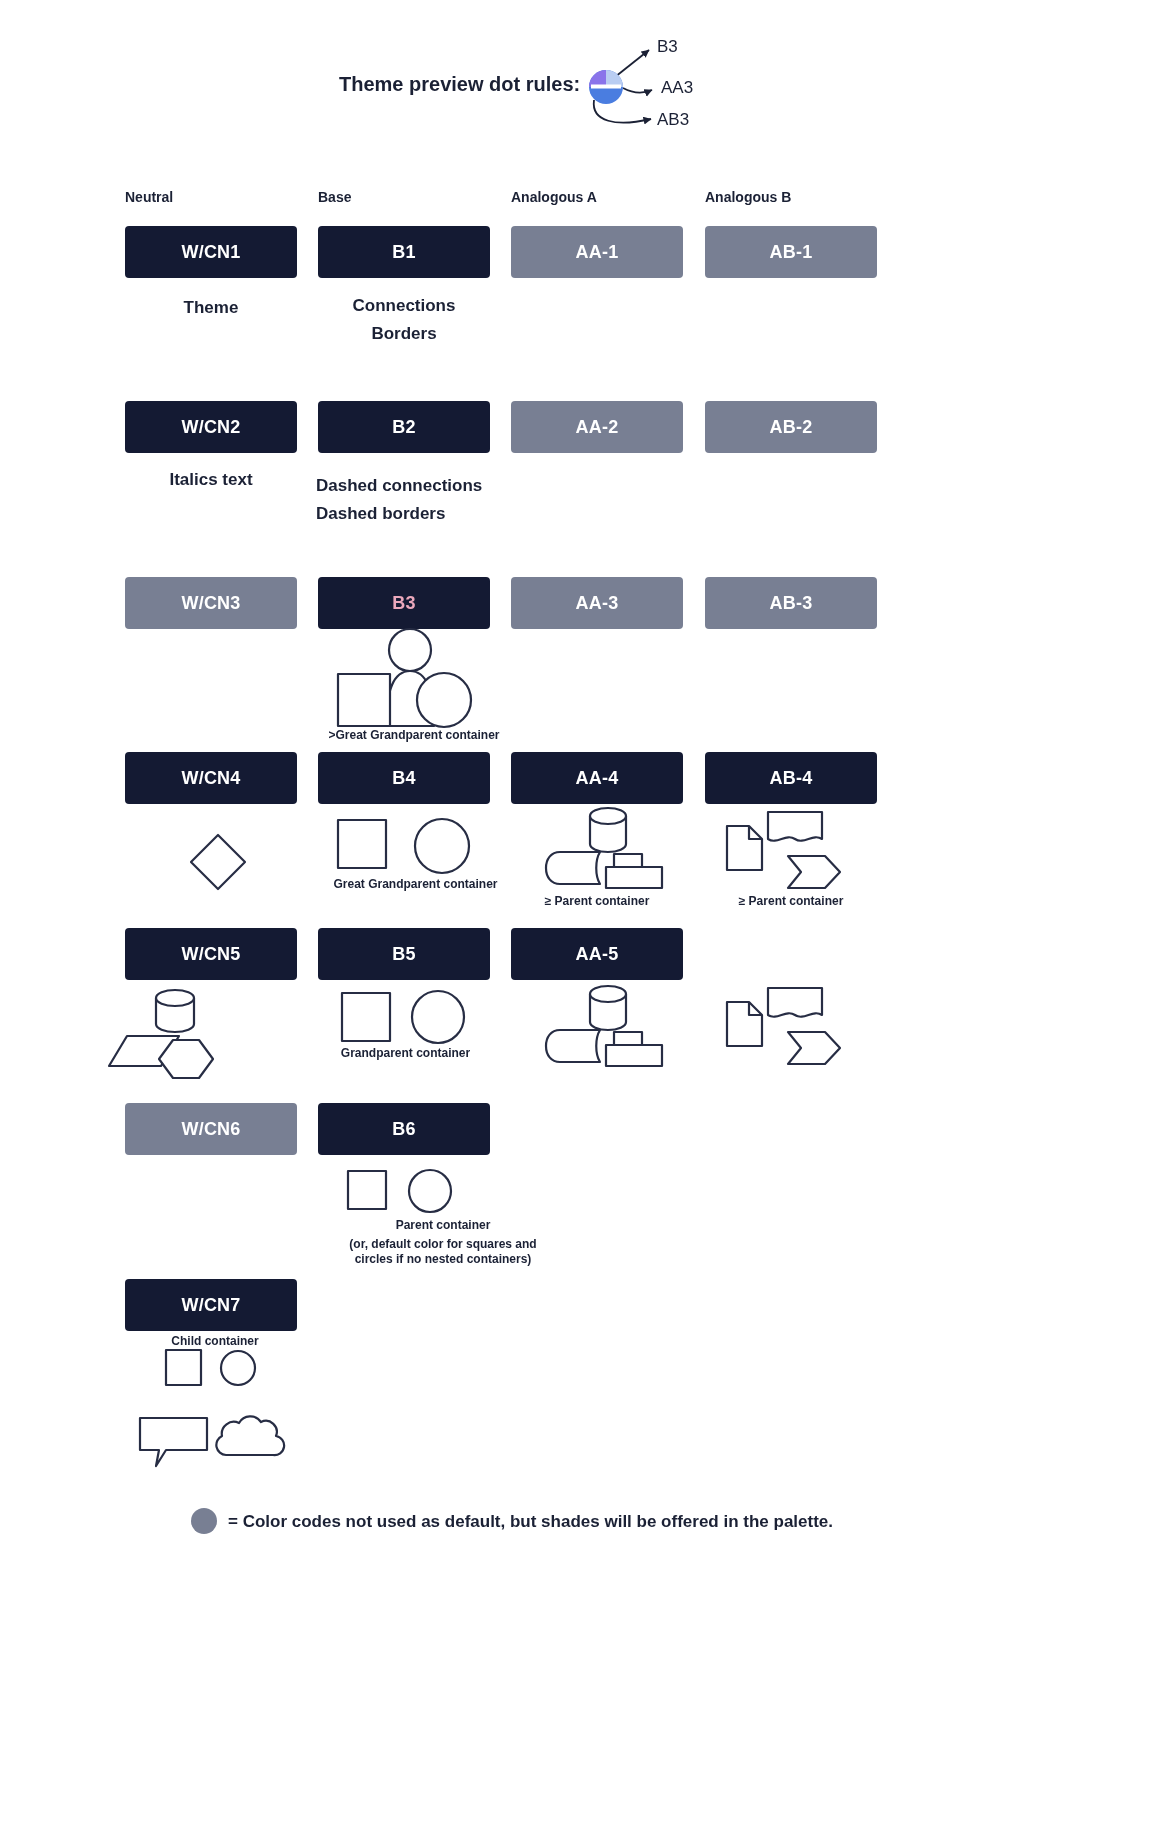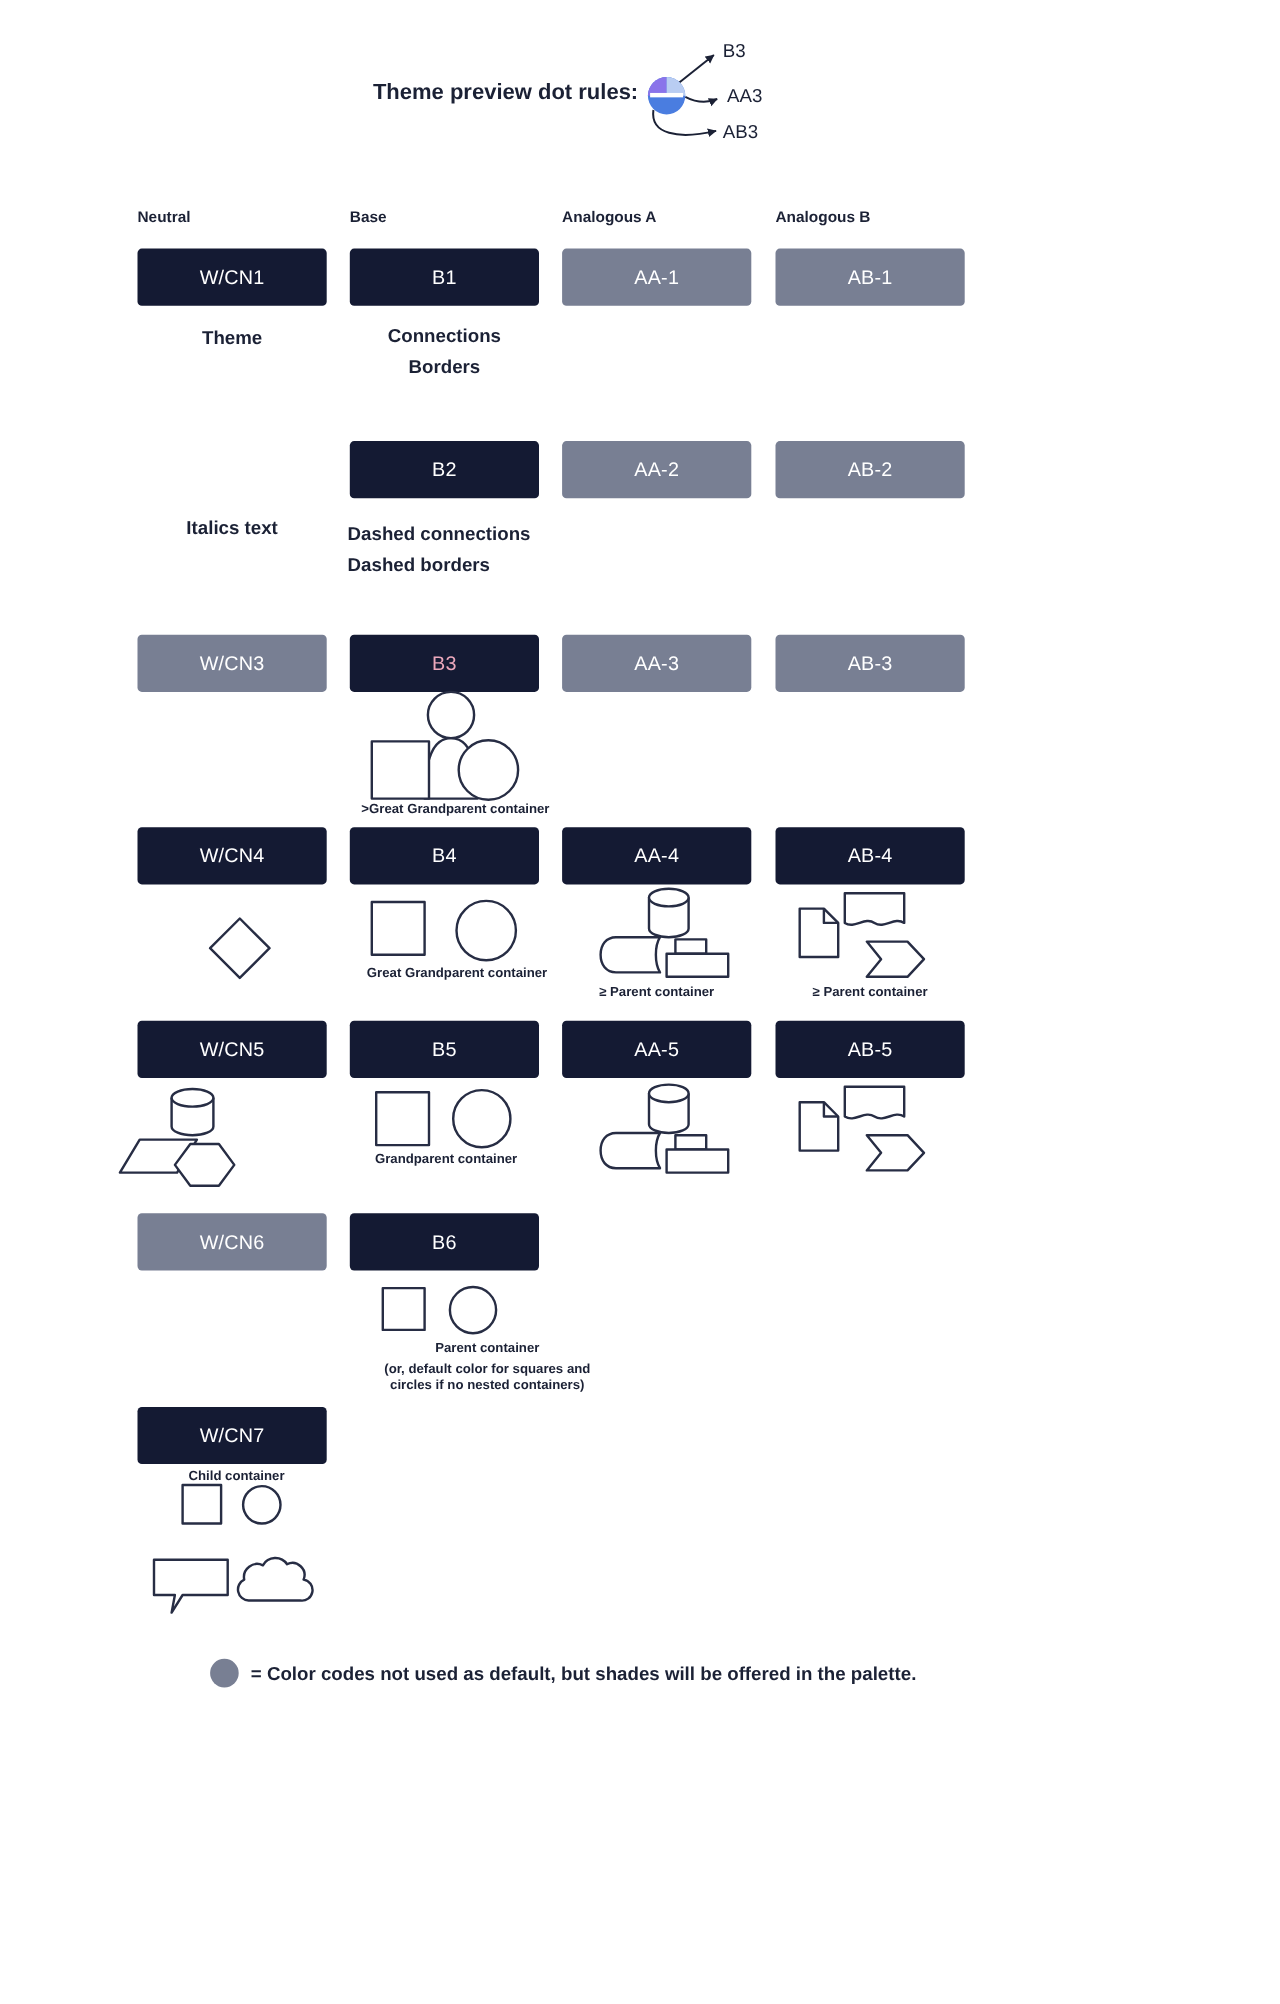--- a/index.html
+++ b/index.html
@@ -13,21 +13,21 @@
 
   .title { position: absolute; left: 315px; top: 73px; font-size: 20px; font-weight: 600; margin-left: 24px; }
 
   .arrow-label { position: absolute; font-size: 17px; font-weight: 500; }
 
   .colhead { position: absolute; width: 172px; text-align: left; font-weight: 700; font-size: 14px; }
 
   .pill {
     position: absolute; width: 172px; height: 52px; border-radius: 4px;
     display: flex; align-items: center; justify-content: center;
-    font-weight: 400; font-size: 18px; color: #ffffff; letter-spacing: .2px; text-align: center;
+    font-weight: 700; font-size: 18px; color: #ffffff; letter-spacing: .2px; text-align: center;
   }
   .pill.dark { background: var(--dark, #141a33); }
   .pill.gray { background: var(--gray, #787f93); }
   .pill.pink-text { color: var(--pink, #eba8bc); }
 
   .note { position: absolute; width: 200px; text-align: center; font-weight: 700; font-size: 17px; line-height: 28px; }
   .note.left { text-align: left; }
   .note.italic { }
 
   .caption { position: absolute; font-weight: 700; font-size: 12px; text-align: center; line-height: 15px; }
@@ -81,20 +81,21 @@
   <div class="pill dark" style="left:318px;top:226px">B1</div>
   <div class="pill gray" style="left:511px;top:226px">AA-1</div>
   <div class="pill gray" style="left:705px;top:226px">AB-1</div>
 
   <div class="note" style="left:111px;top:294px">Theme</div>
   <div class="note" style="left:304px;top:292px">
     <div>Connections</div>
     <div>Borders</div>
   </div>
 
+  <div class="pill dark" style="left:125px;top:401px">W/CN2</div>
   <div class="pill dark" style="left:318px;top:401px">B2</div>
   <div class="pill gray" style="left:511px;top:401px">AA-2</div>
   <div class="pill gray" style="left:705px;top:401px">AB-2</div>
 
   <div class="note italic" style="left:111px;top:466px">Italics text</div>
   <div class="note left" style="left:316px;top:472px">
     <div>Dashed connections</div>
     <div>Dashed borders</div>
   </div>
 
@@ -139,21 +140,20 @@
     <path class="shp" d="M9 20 H31 L44 33 V64 H9 Z"></path>
     <path class="ln" d="M31 20 V33 H44"></path>
     <path class="shp" d="M50 6 H104 V33 C95 27 86 39 77 33 C68 27 59 39 50 33 Z"></path>
     <path class="shp" d="M70 50 H107 L122 66 L107 82 H70 L83 66 Z"></path>
   </svg>
   <div class="caption" style="left:705px;top:894px;width:172px">≥ Parent container</div>
 
   <div class="pill dark" style="left:125px;top:928px">W/CN5</div>
   <div class="pill dark" style="left:318px;top:928px">B5</div>
   <div class="pill dark" style="left:511px;top:928px">AA-5</div>
-  <div class="pill dark" style="left:705px;top:928px">AB-5</div>
 
   <svg class="abs" style="left:103px;top:984px" width="126" height="100" viewBox="0 0 126 100">
     <path class="shp" d="M53 14 V40 A19 8 0 0 0 91 40 V14"></path>
     <ellipse class="shp" cx="72" cy="14" rx="19" ry="8"></ellipse>
     <path class="shp" d="M24 52 H76 L58 82 H6 Z"></path>
     <path class="shp" d="M70 56 H96 L110 75 L96 94 H70 L56 75 Z"></path>
   </svg>
 
   <svg class="abs" style="left:334px;top:985px" width="150" height="62" viewBox="0 0 150 62">
     <rect class="shp" x="8" y="8" width="48" height="48"></rect>

